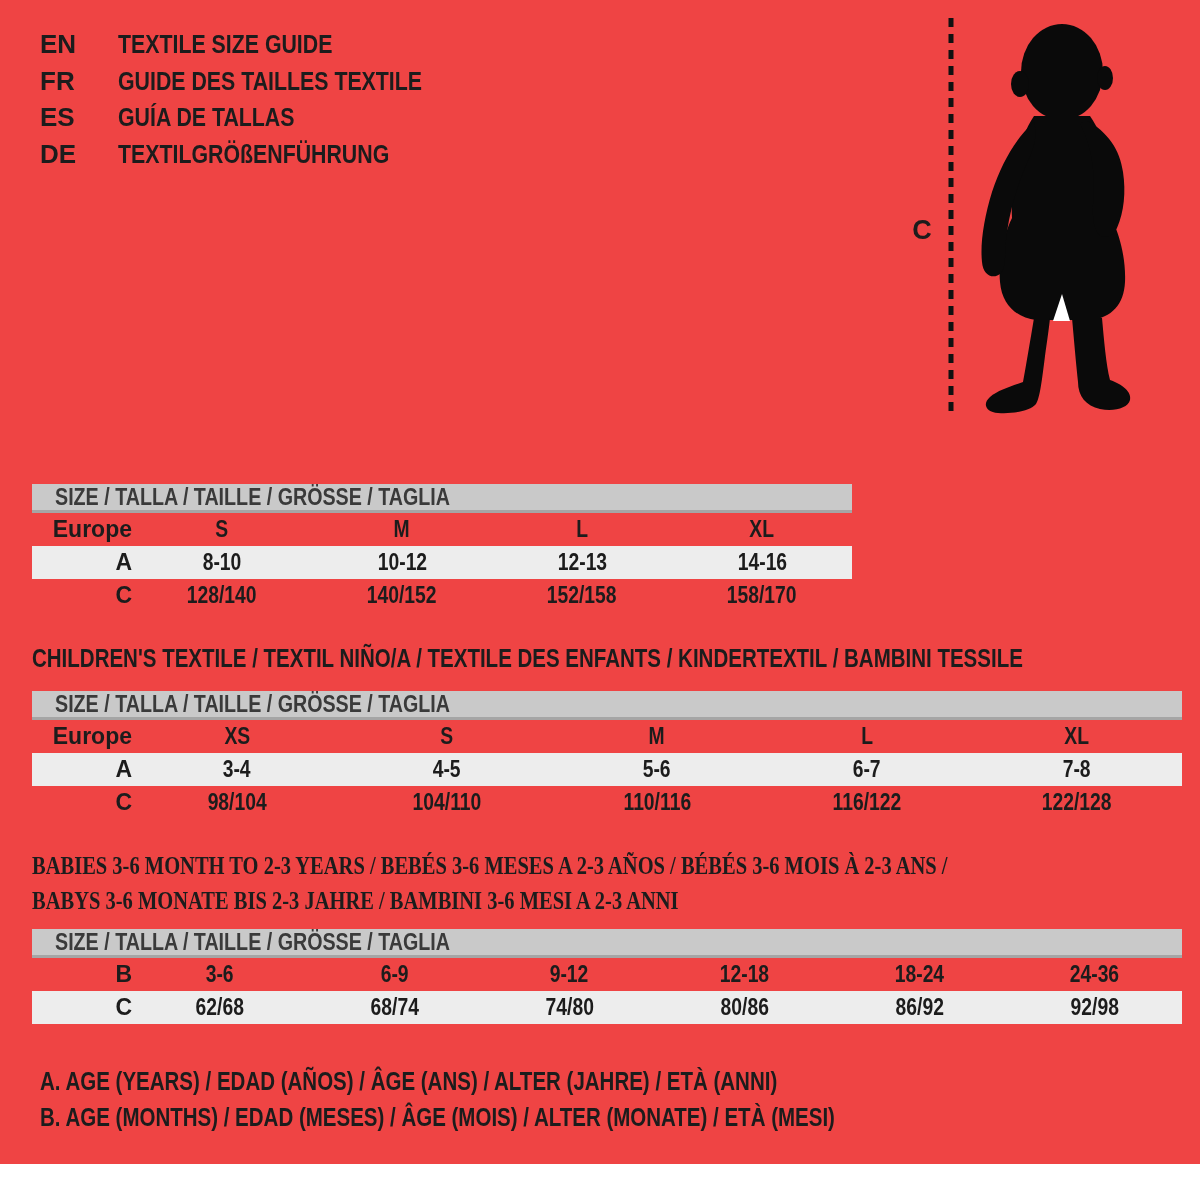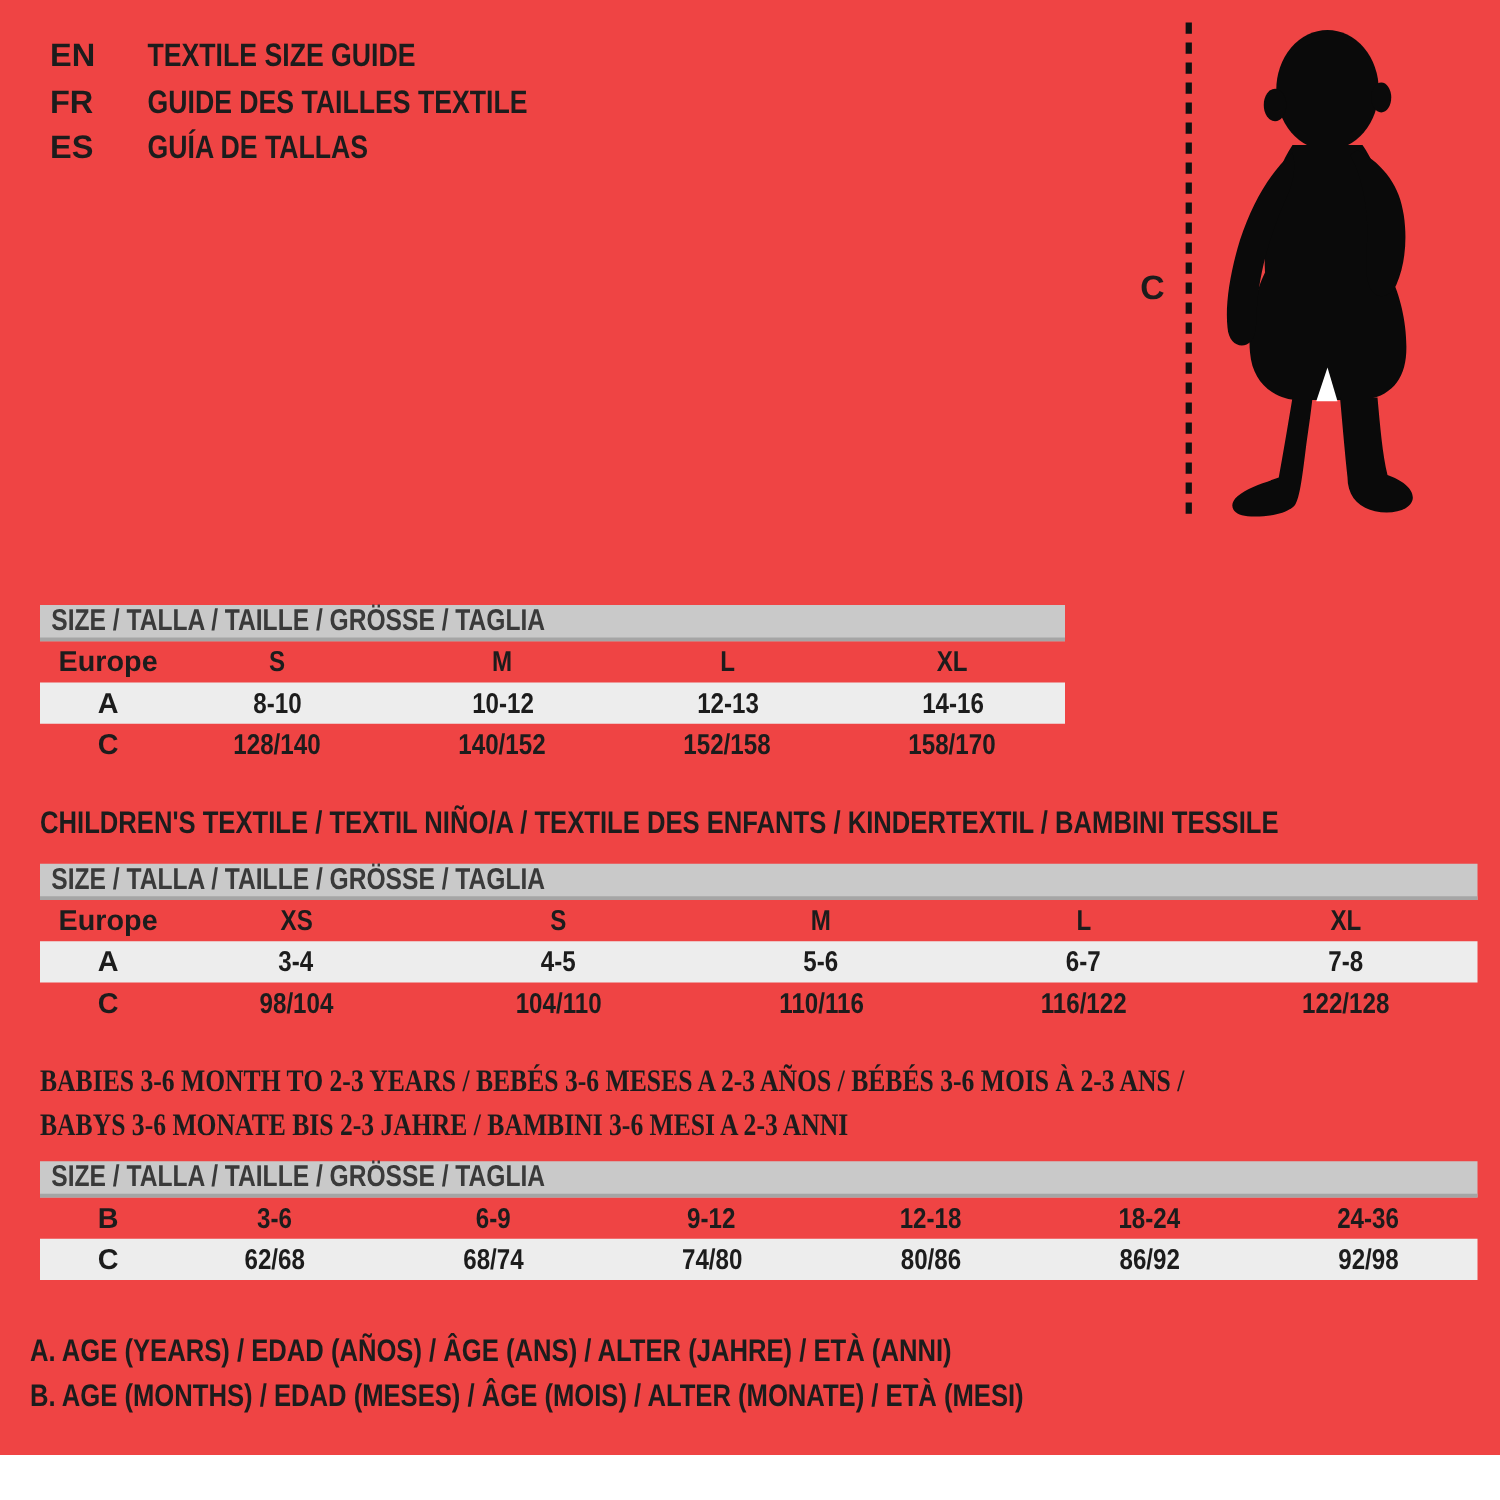--- a/index.html
+++ b/index.html
@@ -19,49 +19,53 @@
   
   .figure-svg { position:absolute; left:938px; top:14px; width:212px; height:412px; }
   .measure-label { position:absolute; left:906px; top:215px; width:32px; text-align:center; font-size:27px; }
 
   
   .sec-title { position:absolute; left:32px; font-size:25px; line-height:33px; }
 
   
   .size-table { position:absolute; left:32px; font-size:23px; }
   .tbar { height:29px; background:#c9c9c9; border-bottom:3px solid #a5a5a5;
-          display:flex; align-items:center; padding-left:9px; color:#3a3a3a; font-size:24px; }
+          display:flex; align-items:center; padding-left:23px; color:#3a3a3a; font-size:24px; }
   .trow { display:grid; height:33px; align-items:center; }
   .cols4 .trow { grid-template-columns:100px repeat(4, 1fr); }
   .cols5 .trow { grid-template-columns:100px repeat(5, 1fr); }
   .cols6 .trow { grid-template-columns:100px repeat(6, 1fr); }
-  .lab { padding-left:9px; text-align:center; }
+  .lab { padding-left:9px; text-align:right; }
   .val { text-align:center; }
   .shaded { background:#ededed; }
 
   
-  .footnotes { position:absolute; left:24px; top:1064px; font-size:25px; line-height:35.5px; }
+  .footnotes { position:absolute; left:40px; top:1064px; font-size:25px; line-height:35.5px; }
 </style>
 </head>
 <body>
 
 <div id="canvas">
 
   <div class="lang-block">
     <div class="lang-row">
       <span class="lang-code">EN</span>
       <span class="cnd">TEXTILE SIZE GUIDE</span>
     </div>
     <div class="lang-row">
       <span class="lang-code">FR</span>
       <span class="cnd">GUIDE DES TAILLES TEXTILE</span>
     </div>
     <div class="lang-row">
       <span class="lang-code">ES</span>
       <span class="cnd">GUÍA DE TALLAS</span>
+    </div>
+    <div class="lang-row">
+      <span class="lang-code">DE</span>
+      <span class="cnd">TEXTILGRÖßENFÜHRUNG</span>
     </div>
   </div>
 
   <div class="measure-label">C</div>
 
   <svg class="figure-svg" viewBox="0 0 212 412" aria-hidden="true">
     <line x1="13" y1="4" x2="13" y2="404" stroke="#111" stroke-width="5" stroke-dasharray="9 7"></line>
     <g transform="translate(36,6)" fill="#0a0a0a">
 
       <ellipse cx="88" cy="52" rx="41" ry="48"></ellipse>

